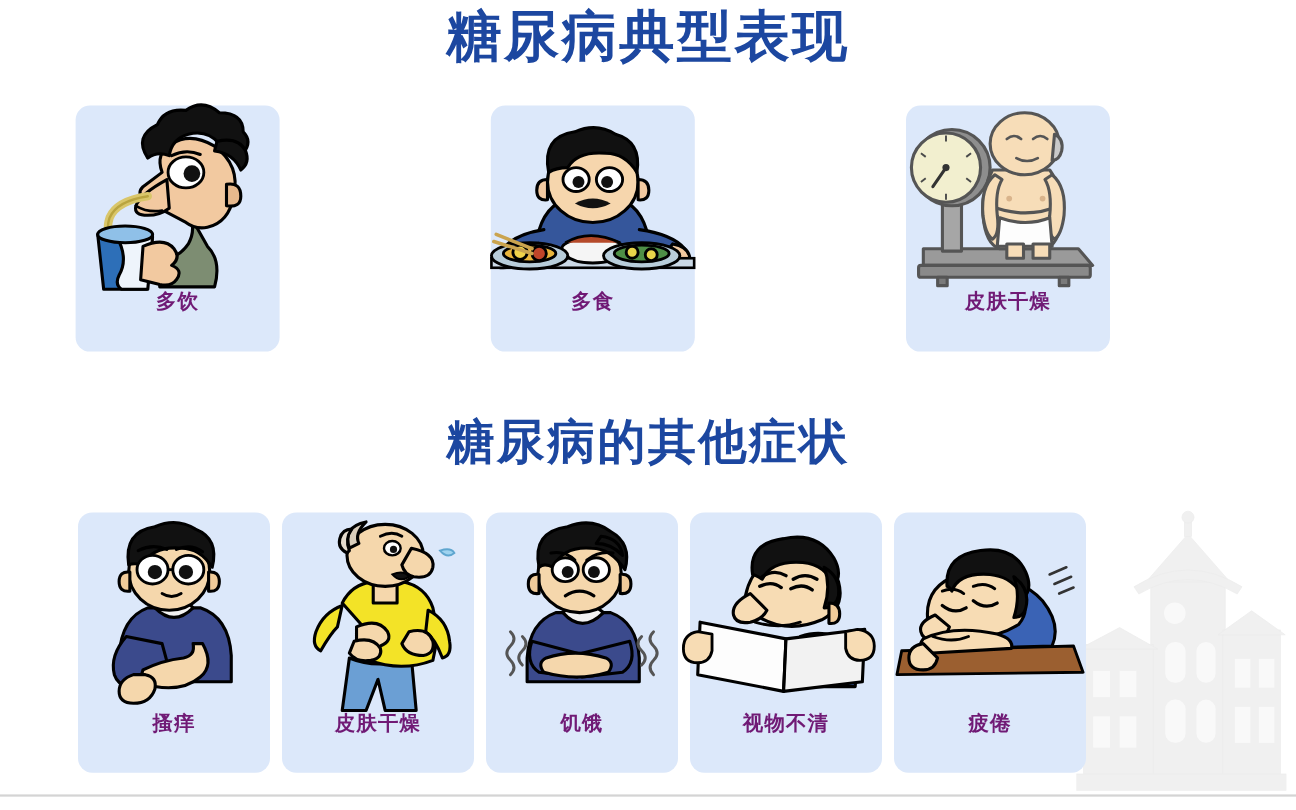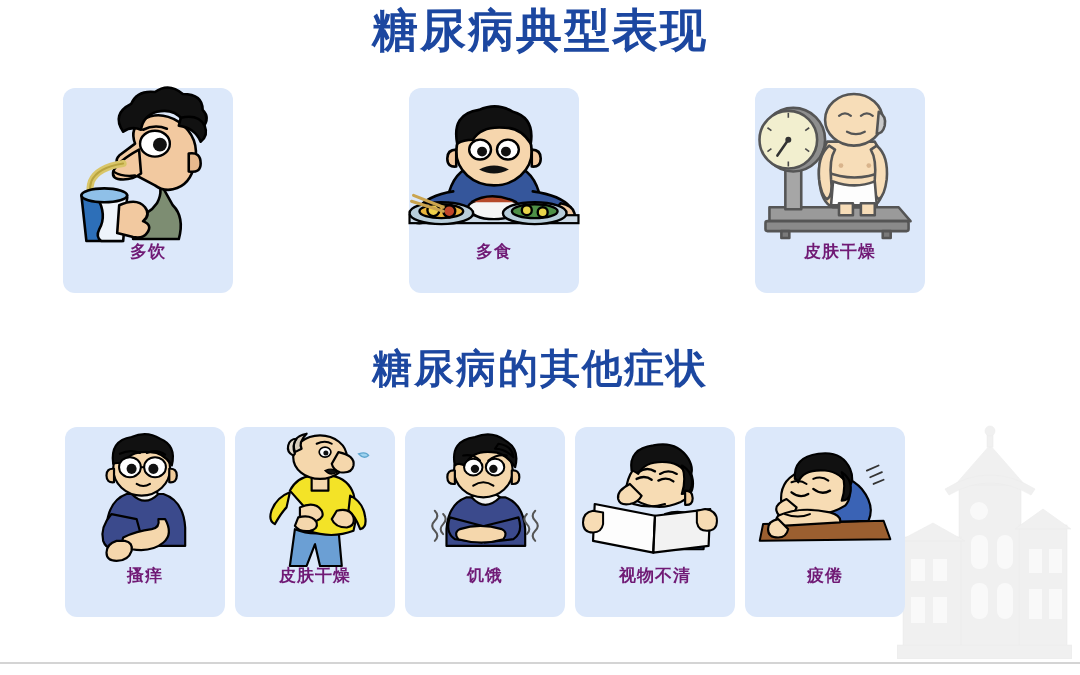--- a/index.html
+++ b/index.html
@@ -46,21 +46,21 @@
     background: #dce8fa;
     border-radius: 12px;
     position: relative;
     display: flex;
     flex-direction: column;
     align-items: center;
     justify-content: flex-end;
     overflow: visible;
   }
   #row-1 .card { width: 170px; height: 205px; }
-  #row-2 .card { width: 160px; height: 190px; }
+  #row-2 .card { width: 160px; height: 217px; }
 
   .card-art {
     position: absolute;
     left: 0; top: 0;
     width: 100%;
     height: calc(100% - 46px);
     display: block;
   }
   .card-art svg { width: 100%; height: 100%; display: block; overflow: visible; }
 

